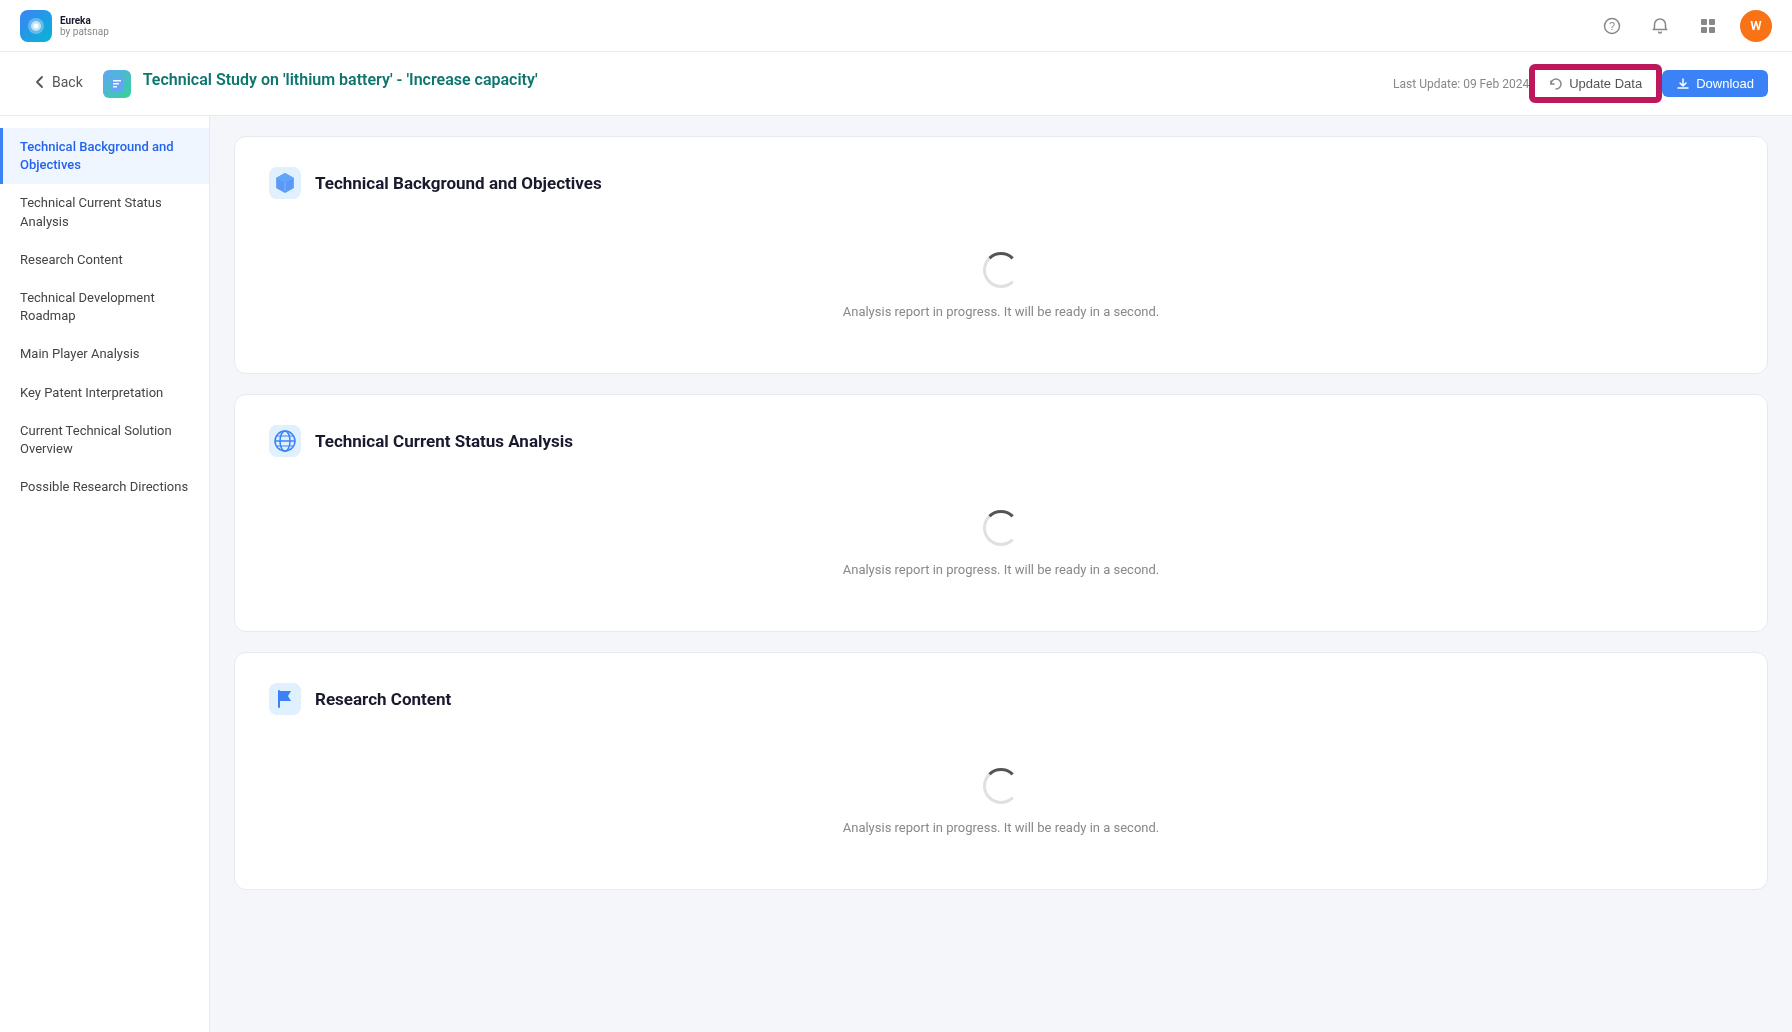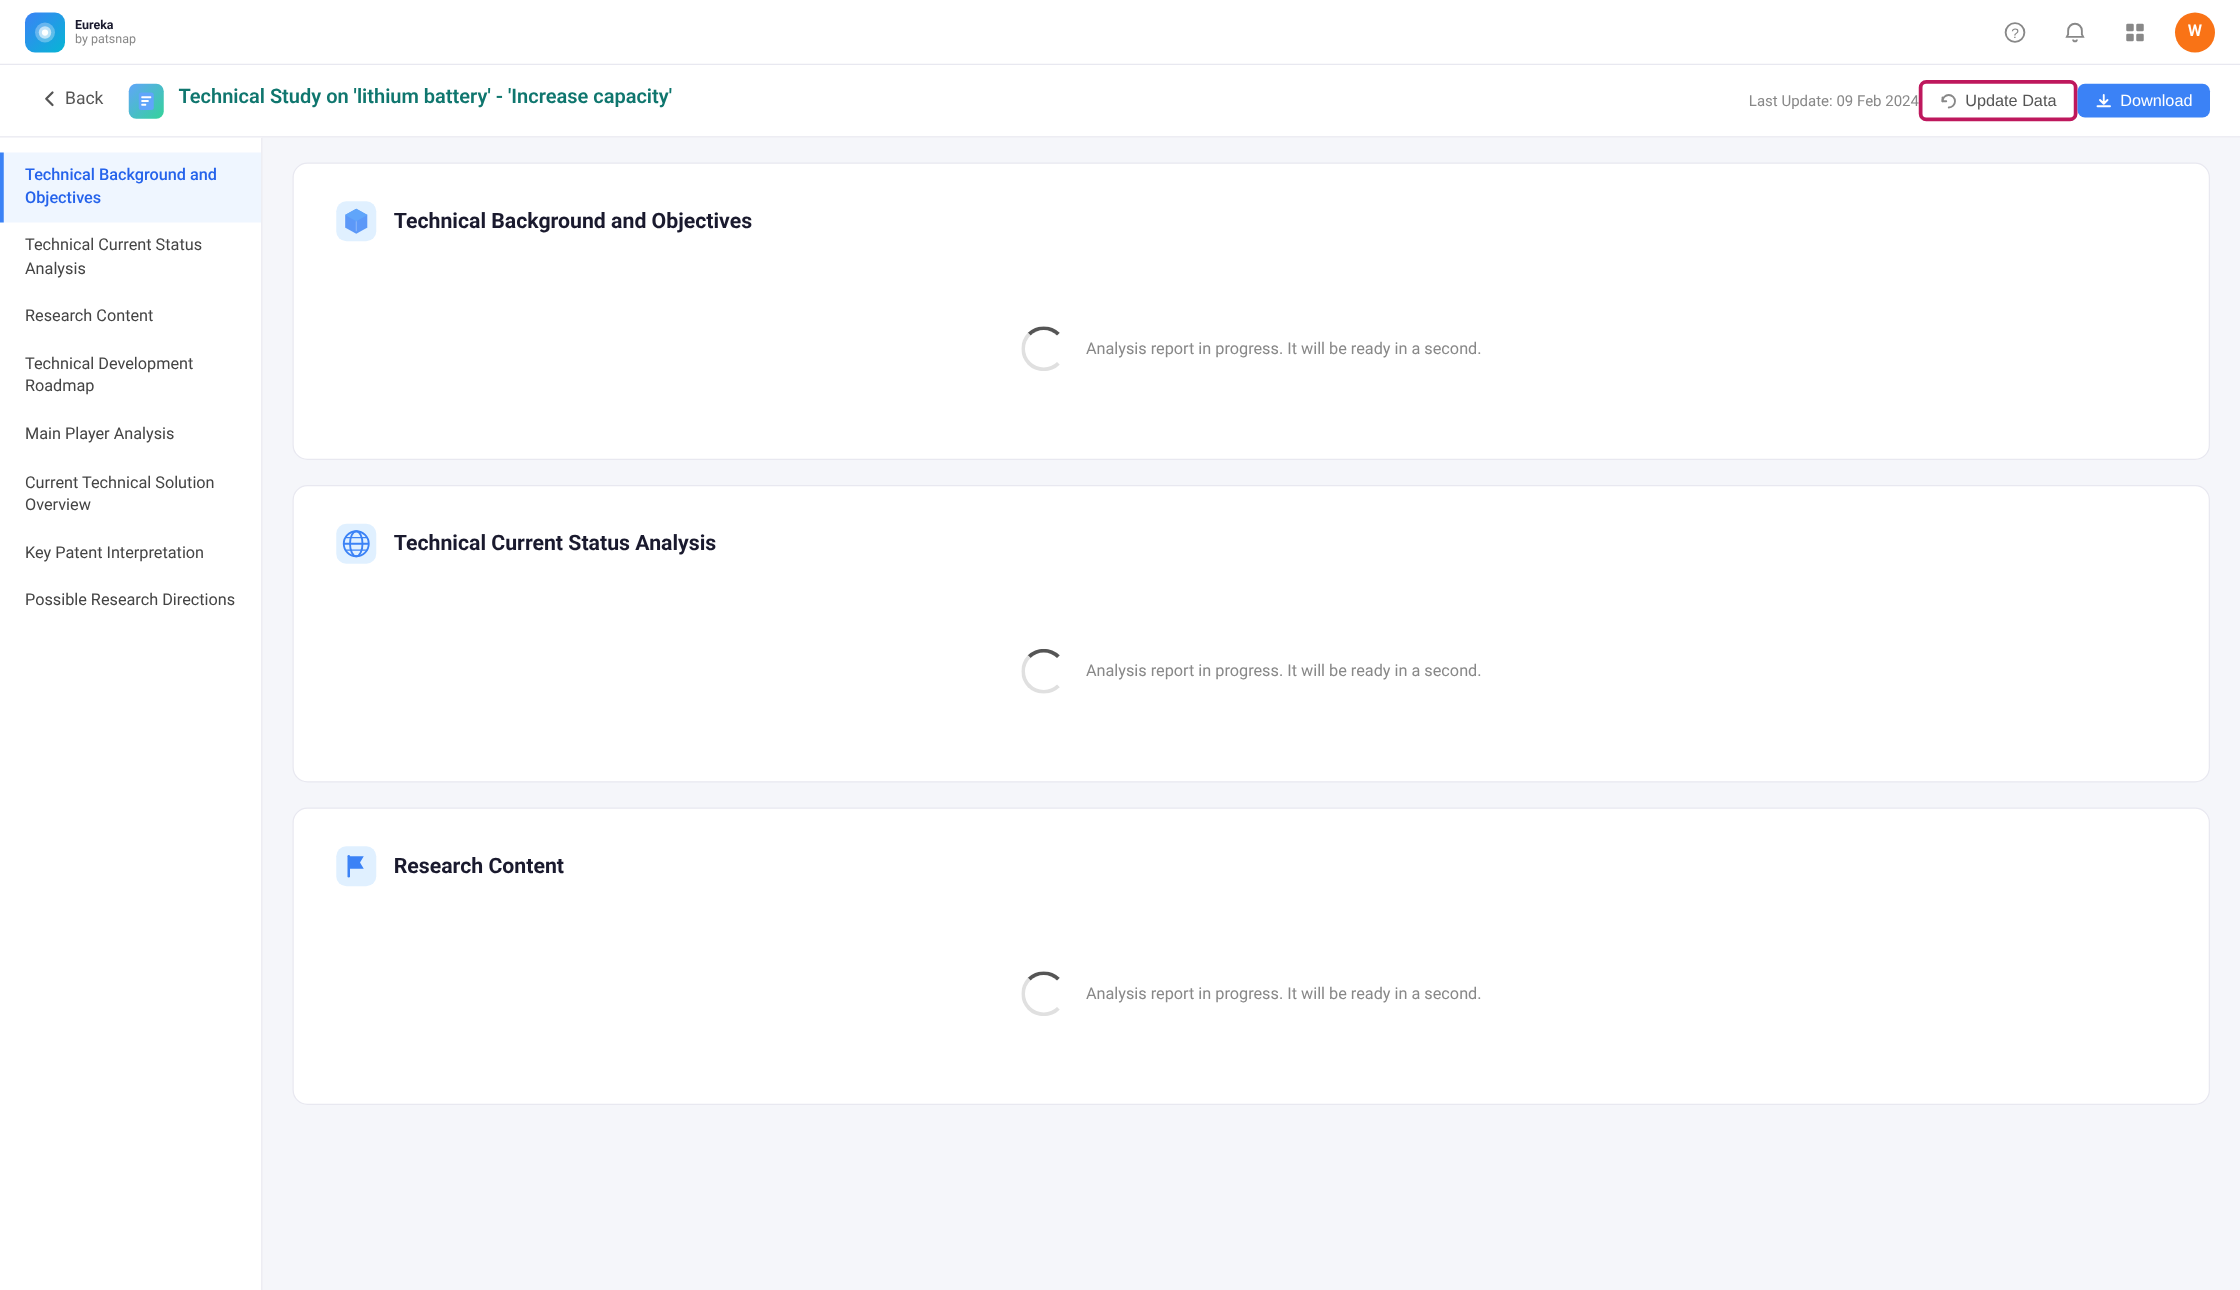--- a/index.html
+++ b/index.html
@@ -150,21 +150,21 @@
     }
     .last-update {
       font-size: 12px;
       color: #888;
     }
     .update-data-btn {
       display: flex;
       align-items: center;
       gap: 6px;
       padding: 6px 14px;
-      border: 3px solid #be185d;
+      border: 6px solid #be185d;
       border-radius: 6px;
       background: #fff;
       color: #555;
       cursor: pointer;
       font-size: 13px;
     }
     .download-btn {
       display: flex;
       align-items: center;
       gap: 6px;
@@ -243,21 +243,21 @@
       justify-content: center;
       font-size: 20px;
     }
     .section-title {
       font-size: 17px;
       font-weight: 700;
       color: #1a1a2e;
     }
     .section-loading {
       display: flex;
-      flex-direction: row;
+      flex-direction: column;
       align-items: center;
       justify-content: center;
       min-height: 120px;
       gap: 16px;
     }
     .loading-spinner {
       width: 36px;
       height: 36px;
       border: 3px solid #e0e0e0;
       border-top: 3px solid #555;
@@ -358,22 +358,22 @@
   </div>
 
   <div class="main-area">
 
     <aside class="sidebar">
       <div class="sidebar-item active">Technical Background and Objectives</div>
       <div class="sidebar-item">Technical Current Status Analysis</div>
       <div class="sidebar-item">Research Content</div>
       <div class="sidebar-item">Technical Development Roadmap</div>
       <div class="sidebar-item">Main Player Analysis</div>
+      <div class="sidebar-item">Key Patent Interpretation</div>
       <div class="sidebar-item">Current Technical Solution Overview</div>
-      <div class="sidebar-item">Key Patent Interpretation</div>
       <div class="sidebar-item">Possible Research Directions</div>
     </aside>
 
     <main class="content-area">
 
       <div class="section-card">
         <div class="section-header">
           <div class="section-icon">
             <svg width="36" height="36" viewBox="0 0 36 36" fill="none">
               <rect x="2" y="2" width="32" height="32" rx="8" fill="#e0f0ff"></rect>

